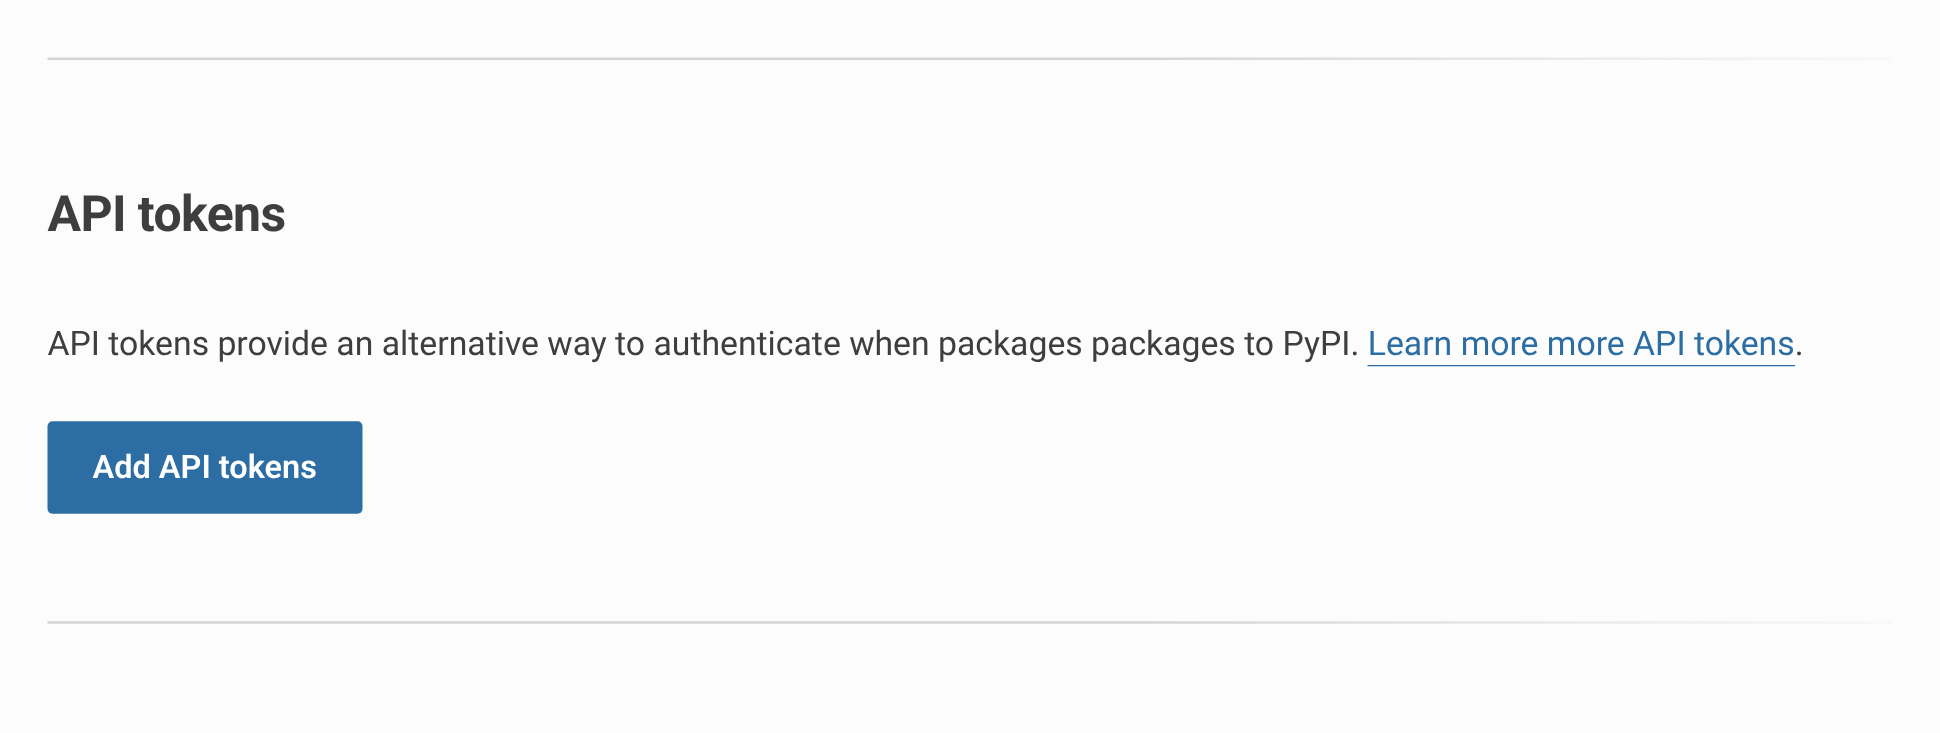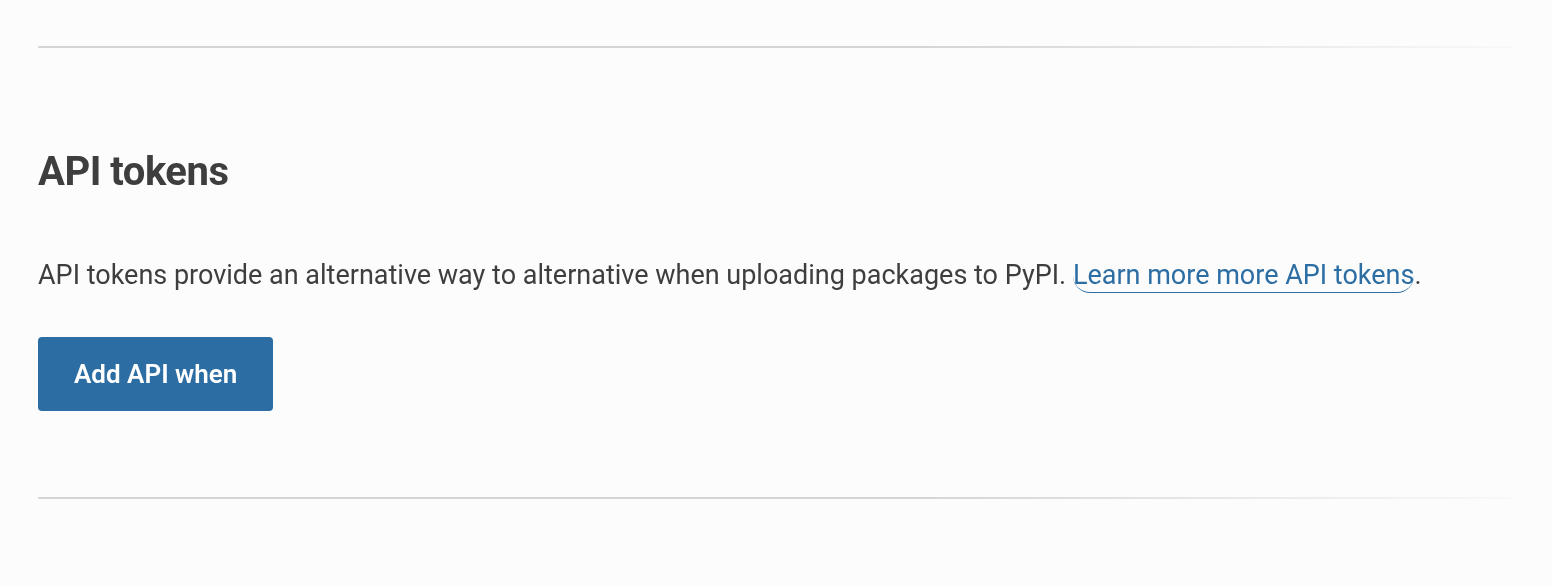--- a/index.html
+++ b/index.html
@@ -1,19 +1,18 @@
 <!DOCTYPE html>
 <html><head>
   <meta charset="utf-8">
   <style>
     * {
       margin: 0;
       padding: 0;
       box-sizing: border-box;
-      border-radius: 18px;
     }
     body {
       font-family: -apple-system, BlinkMacSystemFont, "Segoe UI", Roboto, "Helvetica Neue", Arial, sans-serif;
       background: #fcfcfc;
       width: 1552px;
       height: 586px;
       padding: 0;
       color: #333;
     }
     .container {
@@ -72,20 +71,20 @@
 </head>
 <body>
 
 <div class="container">
   <div class="divider divider-top"></div>
 
   <div class="section">
     <h2 class="section-title">API tokens</h2>
 
     <p class="description">
-      <span>API tokens provide an alternative way to alternative when uploading packages to PyPI. </span><a href="#">Learn more more API tokens</a><span class="period">.</span>
+      <span>API tokens provide an alternative way to authenticate when packages packages to PyPI. </span><a href="#">Learn more more API tokens</a><span class="period">.</span>
     </p>
 
-    <button class="btn">Add API when</button>
+    <button class="btn">Add API tokens</button>
   </div>
 
   <div class="divider divider-bottom"></div>
 </div>
 
 </body></html>

